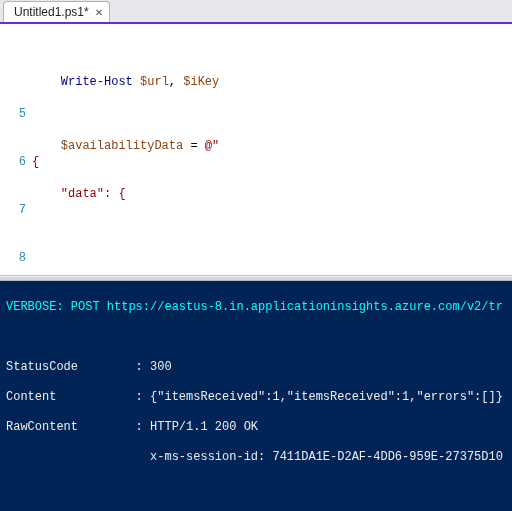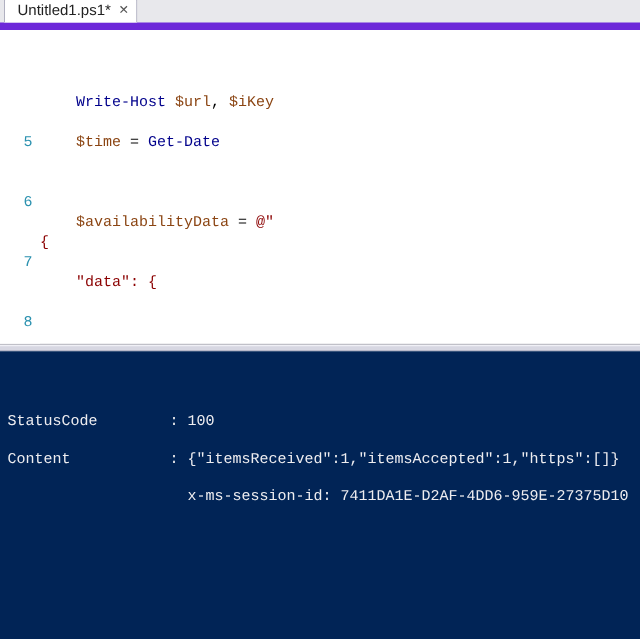--- a/index.html
+++ b/index.html
@@ -1,20 +1,20 @@
 <!DOCTYPE html>
 <html><head>
 <meta charset="utf-8">
 <style>
   * { box-sizing: border-box; }
   html, body { margin: 0; padding: 0; width: 512px; height: 511px; overflow: hidden; font-family: Consolas, 'Courier New', monospace; font-size: 12px; }
   body { display: flex; flex-direction: column; background: #fff; }
 
   
-  .tabbar { height: 24px; background: #e8e8ec; border-bottom: 6px solid #6d28d9; display: flex; align-items: flex-end; padding-left: 3px; font-family: 'Segoe UI', Tahoma, sans-serif; }
+  .tabbar { height: 24px; background: #e8e8ec; border-bottom: 2px solid #6d28d9; display: flex; align-items: flex-end; padding-left: 3px; font-family: 'Segoe UI', Tahoma, sans-serif; }
   .tab { background: #fff; border: 1px solid #b0b0c0; border-bottom: none; border-top-left-radius: 4px; border-top-right-radius: 4px; padding: 3px 6px 3px 10px; font-size: 12px; display: flex; align-items: center; gap: 6px; color: #222; }
   .tab .x { font-size: 10px; color: #555; }
 
   
   .editor { flex: 0 0 252px; display: flex; background: #fff; border-bottom: 1px solid #c0c0c8; overflow: hidden; }
   .gutter { width: 32px; text-align: right; color: #2b91af; padding: 2px 6px 0 0; background: #fff; line-height: 16px; white-space: pre; }
   .gnum { height: 16px; }
   .code { flex: 1; padding: 2px 0 0 0; line-height: 16px; white-space: pre; overflow: hidden; font-family: Liberation Mono, monospace; }
   .line { height: 16px; }
   .kw   { color: #00008b; }
@@ -56,43 +56,44 @@
     
     
     
     
     
     
   </div>
   <div class="code">
 <div class="line"><span></span></div>
 <div class="line"><span class="kw">    Write-Host</span><span class="var"> $url</span><span class="punc">, </span><span class="var">$iKey</span></div>
-<div class="line"><span class="var">    $time</span><span class="punc"> = </span><span class="kw">Get-Date</span></div>
 <div class="line"><span></span></div>
 <div class="line outline"><span class="var">    $availabilityData</span><span class="punc"> = </span><span class="str">@"</span></div>
 <div class="line str"><span>{</span></div>
 <div class="line str"><span>    "data"</span><span>: {</span></div>
 
 
 
 
 
 
 
 
   </div>
 </div>
 
 <div class="hsplit"></div>
 
 <div class="term">
+<div class="v">VERBOSE: POST https://eastus-8.in.applicationinsights.azure.com/v2/tr</div>
 <div class="w"></div>
 <div class="w"></div>
-<div class="w">StatusCode        : 100</div>
-<div class="w">Content           : {"itemsReceived":1,"itemsAccepted":1,"https":[]}</div>
+<div class="w">StatusCode        : 300</div>
+<div class="w">Content           : {"itemsReceived":1,"itemsReceived":1,"errors":[]}</div>
+<div class="w">RawContent        : HTTP/1.1 200 OK</div>
 <div class="w">                    x-ms-session-id: 7411DA1E-D2AF-4DD6-959E-27375D10</div>
 
 
 
 
 
 
 
 
 

